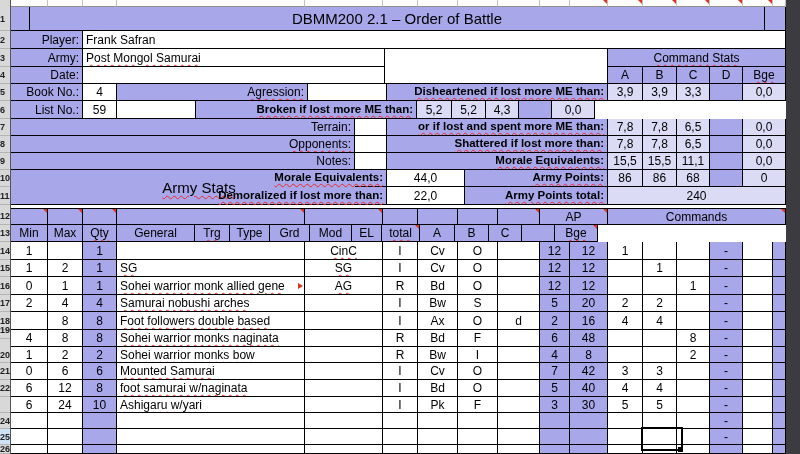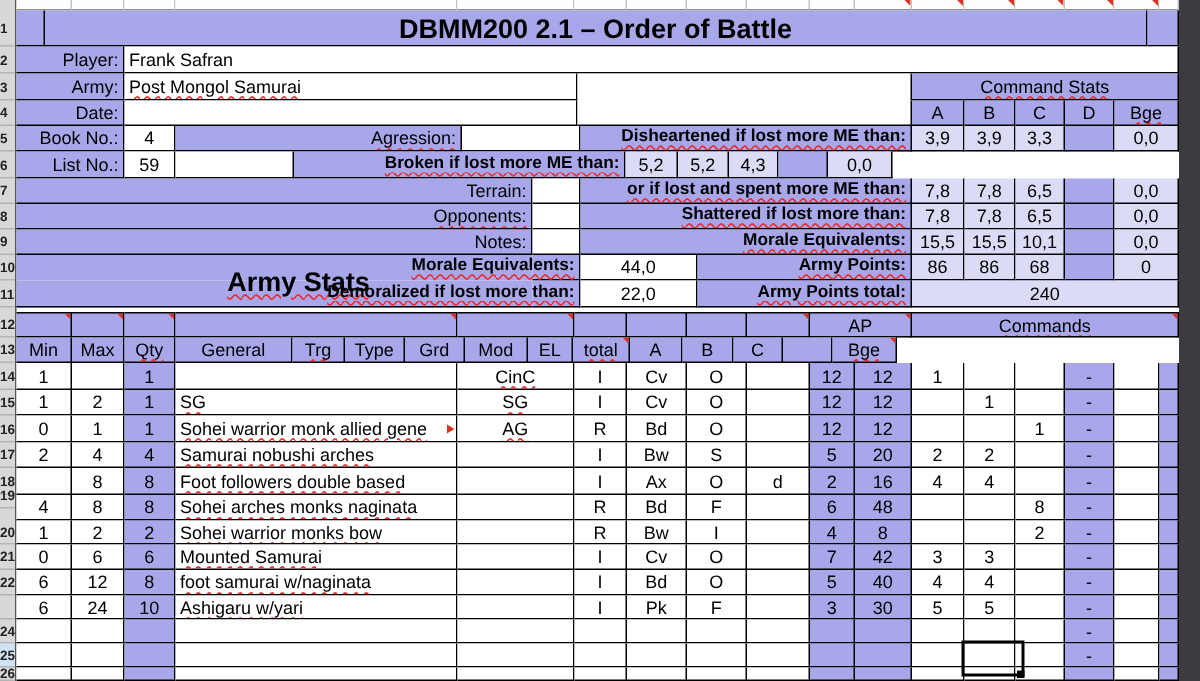--- a/index.html
+++ b/index.html
@@ -19,21 +19,21 @@
          border-left:1px solid #555;display:flex;flex-direction:column;background:#fff;}
   .row{display:flex;flex:0 0 auto;position:relative;}
   .c{box-sizing:border-box;flex:0 0 auto;display:flex;align-items:center;justify-content:center;
      border-right:1px solid #000;border-bottom:1px solid #000;background:#fff;overflow:hidden;
      position:relative;font-size:12px;line-height:1;white-space:nowrap;}
   .pw{background:#a7a7ea;} .lv{background:#dbdbf6;}
   .l{justify-content:flex-start;padding-left:3px;}
   .r{justify-content:flex-end;padding-right:3px;}
   .b{font-weight:normal;}
   .lbl{font-weight:bold;font-size:11.5px;}
-  .big{font-weight:bold;font-size:18px;}
+  .big{font-weight:normal;font-size:15px;}
   .nbb{border-bottom:none;} .nbr{border-right:none;}
   .bt{border-top:1px solid #000;}
   .ov{overflow:visible;}
   
   .sc{border-right:1px solid #c2c2c2;border-bottom:1px solid #8f8f8f;background:#fdfdfd;}
   
   .sp{text-decoration:underline wavy #ef2929;text-decoration-thickness:1px;text-underline-offset:2px;}
   
   .cm::after{content:"";position:absolute;top:0;right:0;border-left:4px solid transparent;
              border-top:4px solid #e03020;width:0;height:0;}
@@ -187,21 +187,21 @@
       <div class="c pw w33"></div>
       <div class="c lv w43">0,0</div>
     </div>
 
     <div class="row h17">
       <div class="c pw w344 r b">Notes:</div>
       <div class="c w32"></div>
       <div class="c pw w221 r lbl sp">Morale Equivalents:</div>
       <div class="c lv w35">15,5</div>
       <div class="c lv w34">15,5</div>
-      <div class="c lv w33">10,1</div>
+      <div class="c lv w33">11,1</div>
       <div class="c pw w33"></div>
       <div class="c lv w43">0,0</div>
     </div>
 
     <div class="row h17">
       <div class="c pw w344 nbb nbr ov">
         <span id="armystats-span" class="big sp">Army Stats</span>
       </div>
       <div class="c pw w32 ov">
         <span class="flo lbl sp">Morale Equivalents:</span>
@@ -352,21 +352,21 @@
           <div class="c w34">4</div>
           <div class="c w33"></div>
           <div class="c w33 pw">-</div>
           <div class="c w30"></div>
           <div class="c w13 pw"></div>
         </div>
         <div class="row" style="height: 17px;">
           <div class="c w37">4</div>
           <div class="c w35">8</div>
           <div class="c w34 pw">8</div>
-          <div class="c w188 l sp">Sohei arches monks naginata</div>
+          <div class="c w188 l sp">Sohei warrior monks naginata</div>
           <div class="c w78"></div>
           <div class="c w35">R</div>
           <div class="c w40">Bd</div>
           <div class="c w40">F</div>
           <div class="c w42"></div>
           <div class="c w30 pw">6</div>
           <div class="c w38 pw">48</div>
           <div class="c w35"></div>
           <div class="c w34"></div>
           <div class="c w33">8</div>

